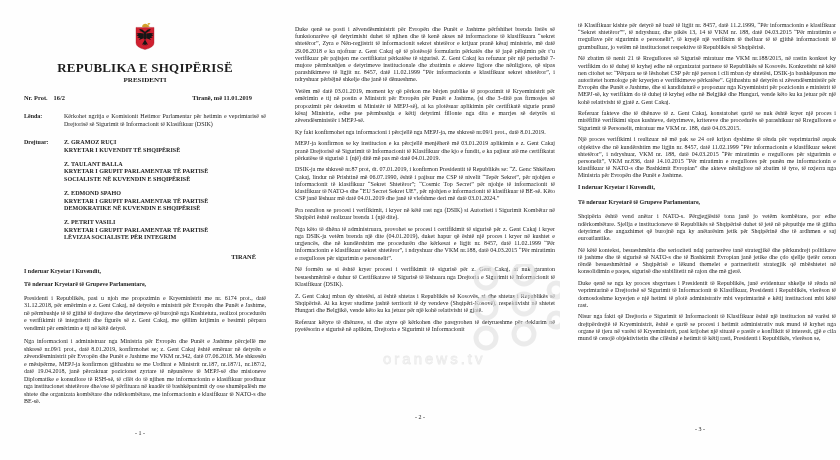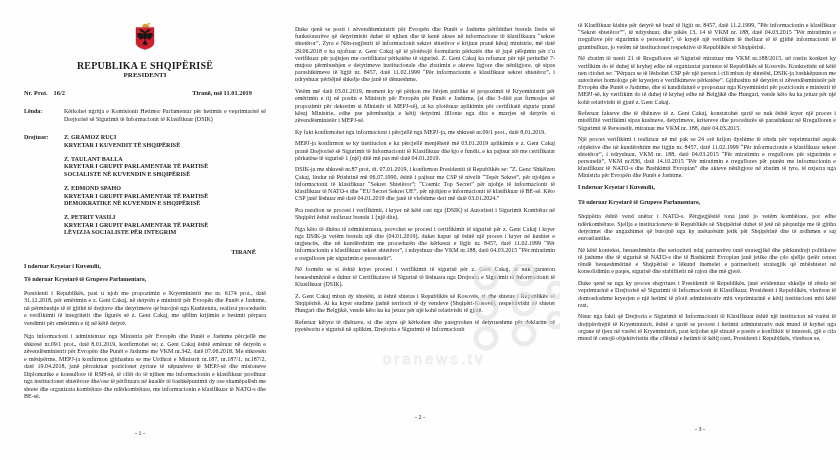--- a/index.html
+++ b/index.html
@@ -7,21 +7,21 @@
   body { font-family:"Liberation Serif", serif; color:#1d1d1d; }
   .sheet-row { position:relative; width:840px; height:460px; display:flex; background:#fefefe; }
   .page { position:relative; width:280px; height:460px; overflow:hidden; }
   .page-1 { padding:20px 14px 0 24px; }
   .page-2 { padding:26px 5px 0 15px; }
   .page-3 { padding:22px 4px 0 18px; }
 
   
   .emblem-wrap { text-align:center; margin-bottom:2px; }
   .emblem-wrap svg { width:24px; height:34px; }
-  .republic { font-size:10px; font-weight:bold; text-align:center; letter-spacing:.2px; }
+  .republic { font-size:13px; font-weight:bold; text-align:center; letter-spacing:.2px; }
   .office { font-size:7px; font-weight:bold; text-align:center; margin-bottom:7px; }
   .prot-row { display:flex; justify-content:space-between; font-weight:bold; font-size:6.4px; margin:10px 0 12px 0; }
   .prot-left span { margin-right:6px; }
   .prot-date { padding-right:14px; }
   .label-row { display:flex; font-size:6px; margin-bottom:11px; }
   .row-label { width:40px; flex-shrink:0; font-weight:bold; }
   .subject-text { text-align:justify; line-height:7.6px; }
   .recipients { display:flex; flex-direction:column; gap:7px; font-weight:bold; font-size:6.1px; line-height:7.4px; }
   .city-line { text-align:right; font-weight:bold; font-size:6.4px; margin:3px 10px 8px 0; }
 

